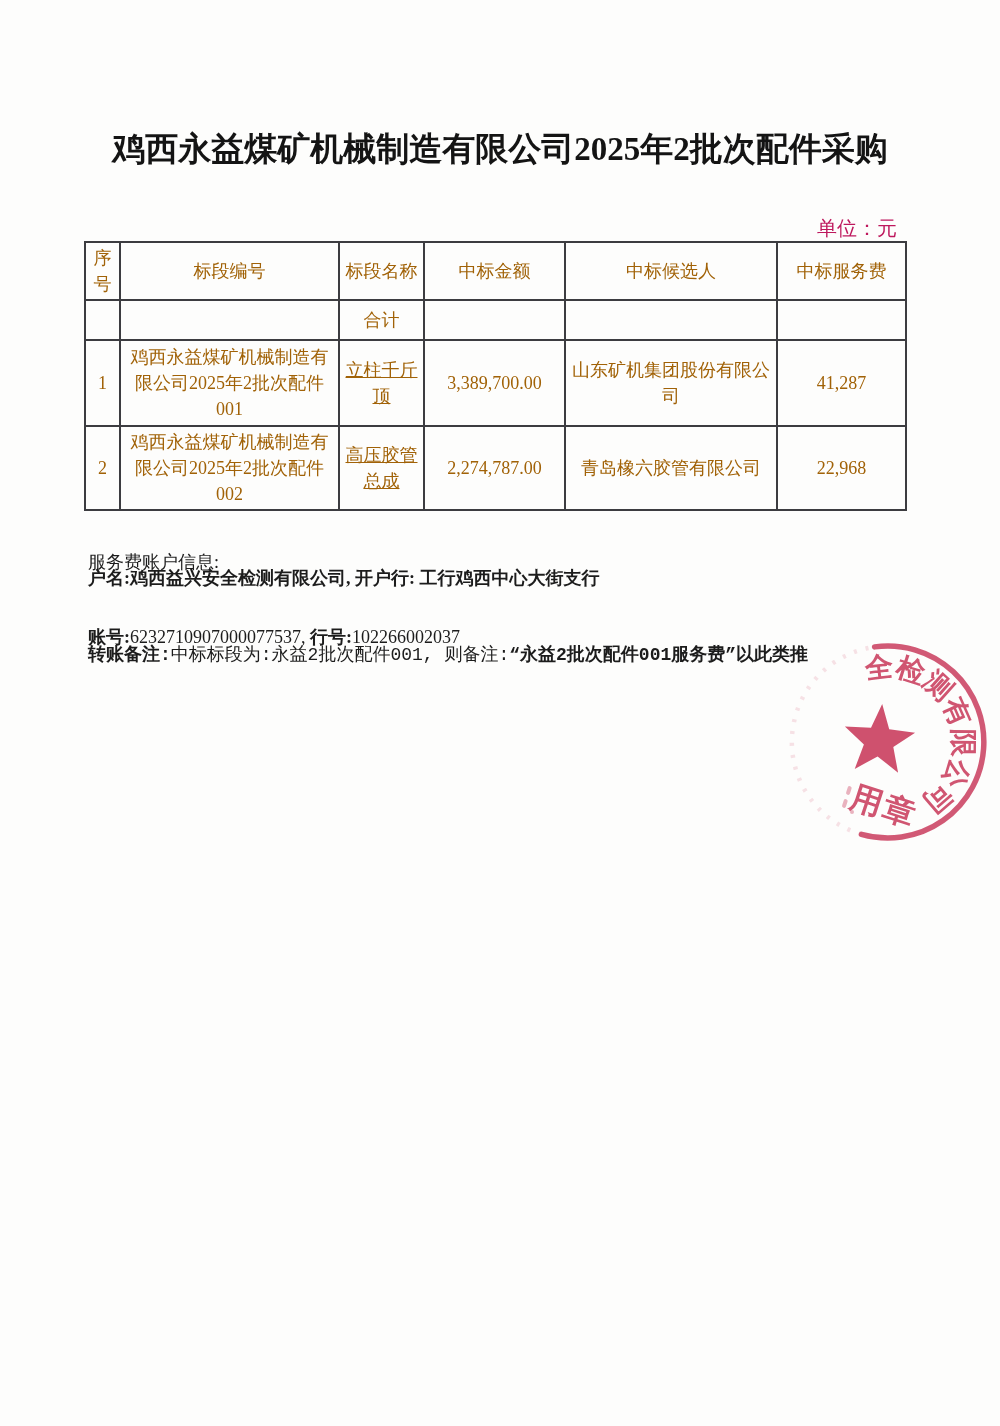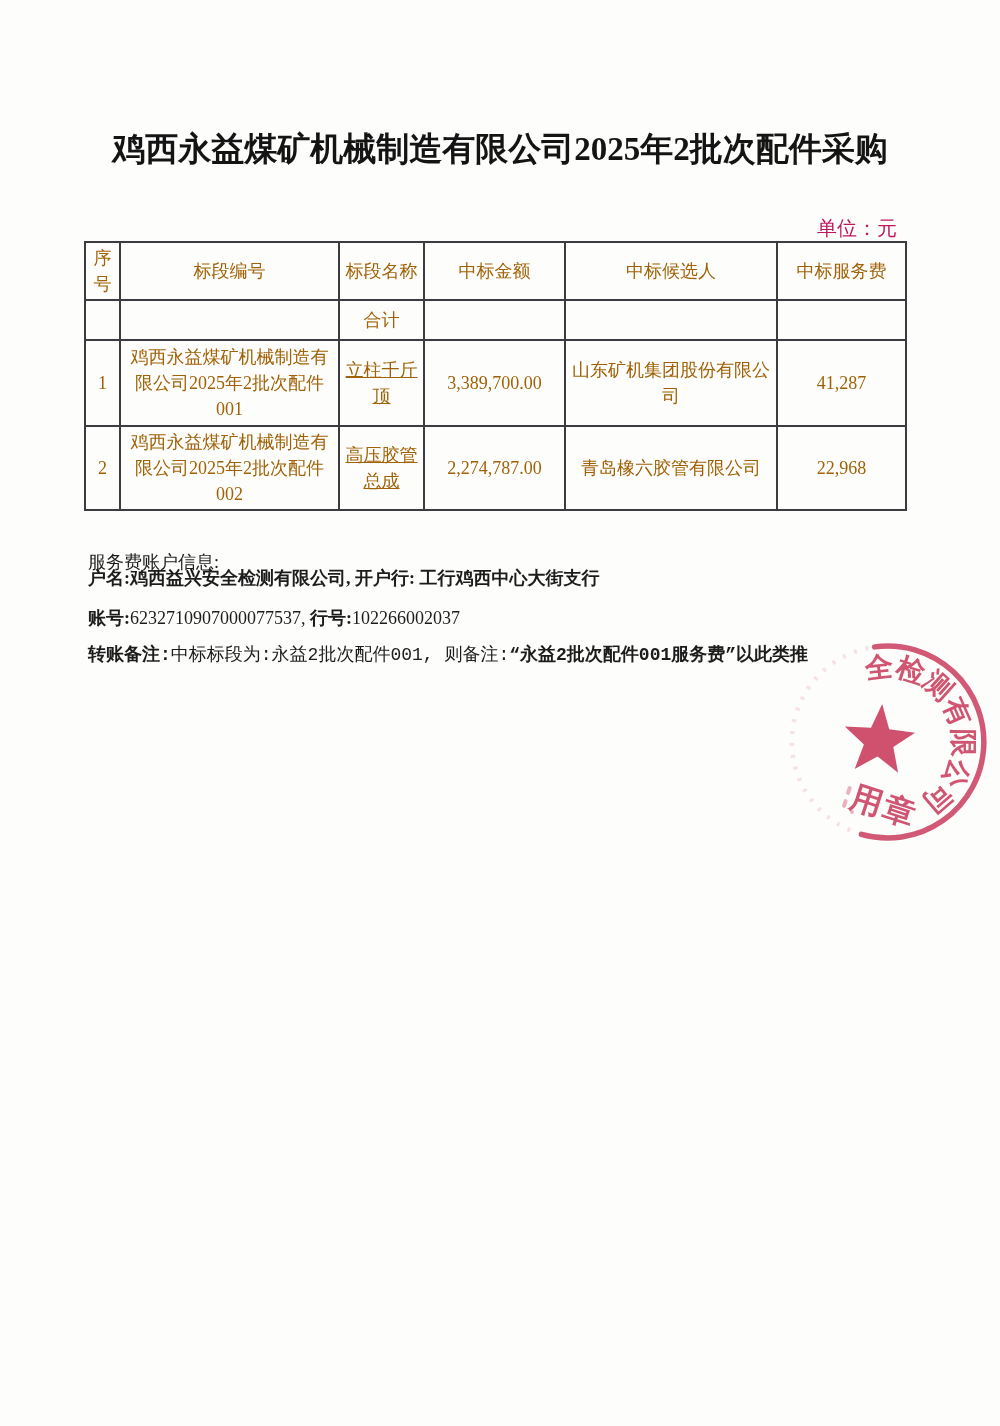--- a/index.html
+++ b/index.html
@@ -57,21 +57,21 @@
   .body-text {
     position: absolute;
     left: 88px;
     font-size: 18px;
     line-height: 27px;
     color: #1c1c1c;
     white-space: nowrap;
   }
   .bt-heading { top: 512px; font-weight: normal; margin-top: 37px; }
   .bt-holder  { top: 565px; font-weight: 700; }
-  .bt-account { top: 605px; }
+  .bt-account { top: 624px; }
   .bt-note    { top: 642px; font-family: Liberation Mono, monospace; }
   .lbl { font-weight: bold; }
   .emph { font-weight: bold; }
   .stamp-svg {
     position: absolute;
     left: 760px; top: 615px;
     width: 240px; height: 255px;
     opacity: 0.92;
   }
   .stamp-stroke { stroke: var(--stamp-color, #c73355); fill: none; }

